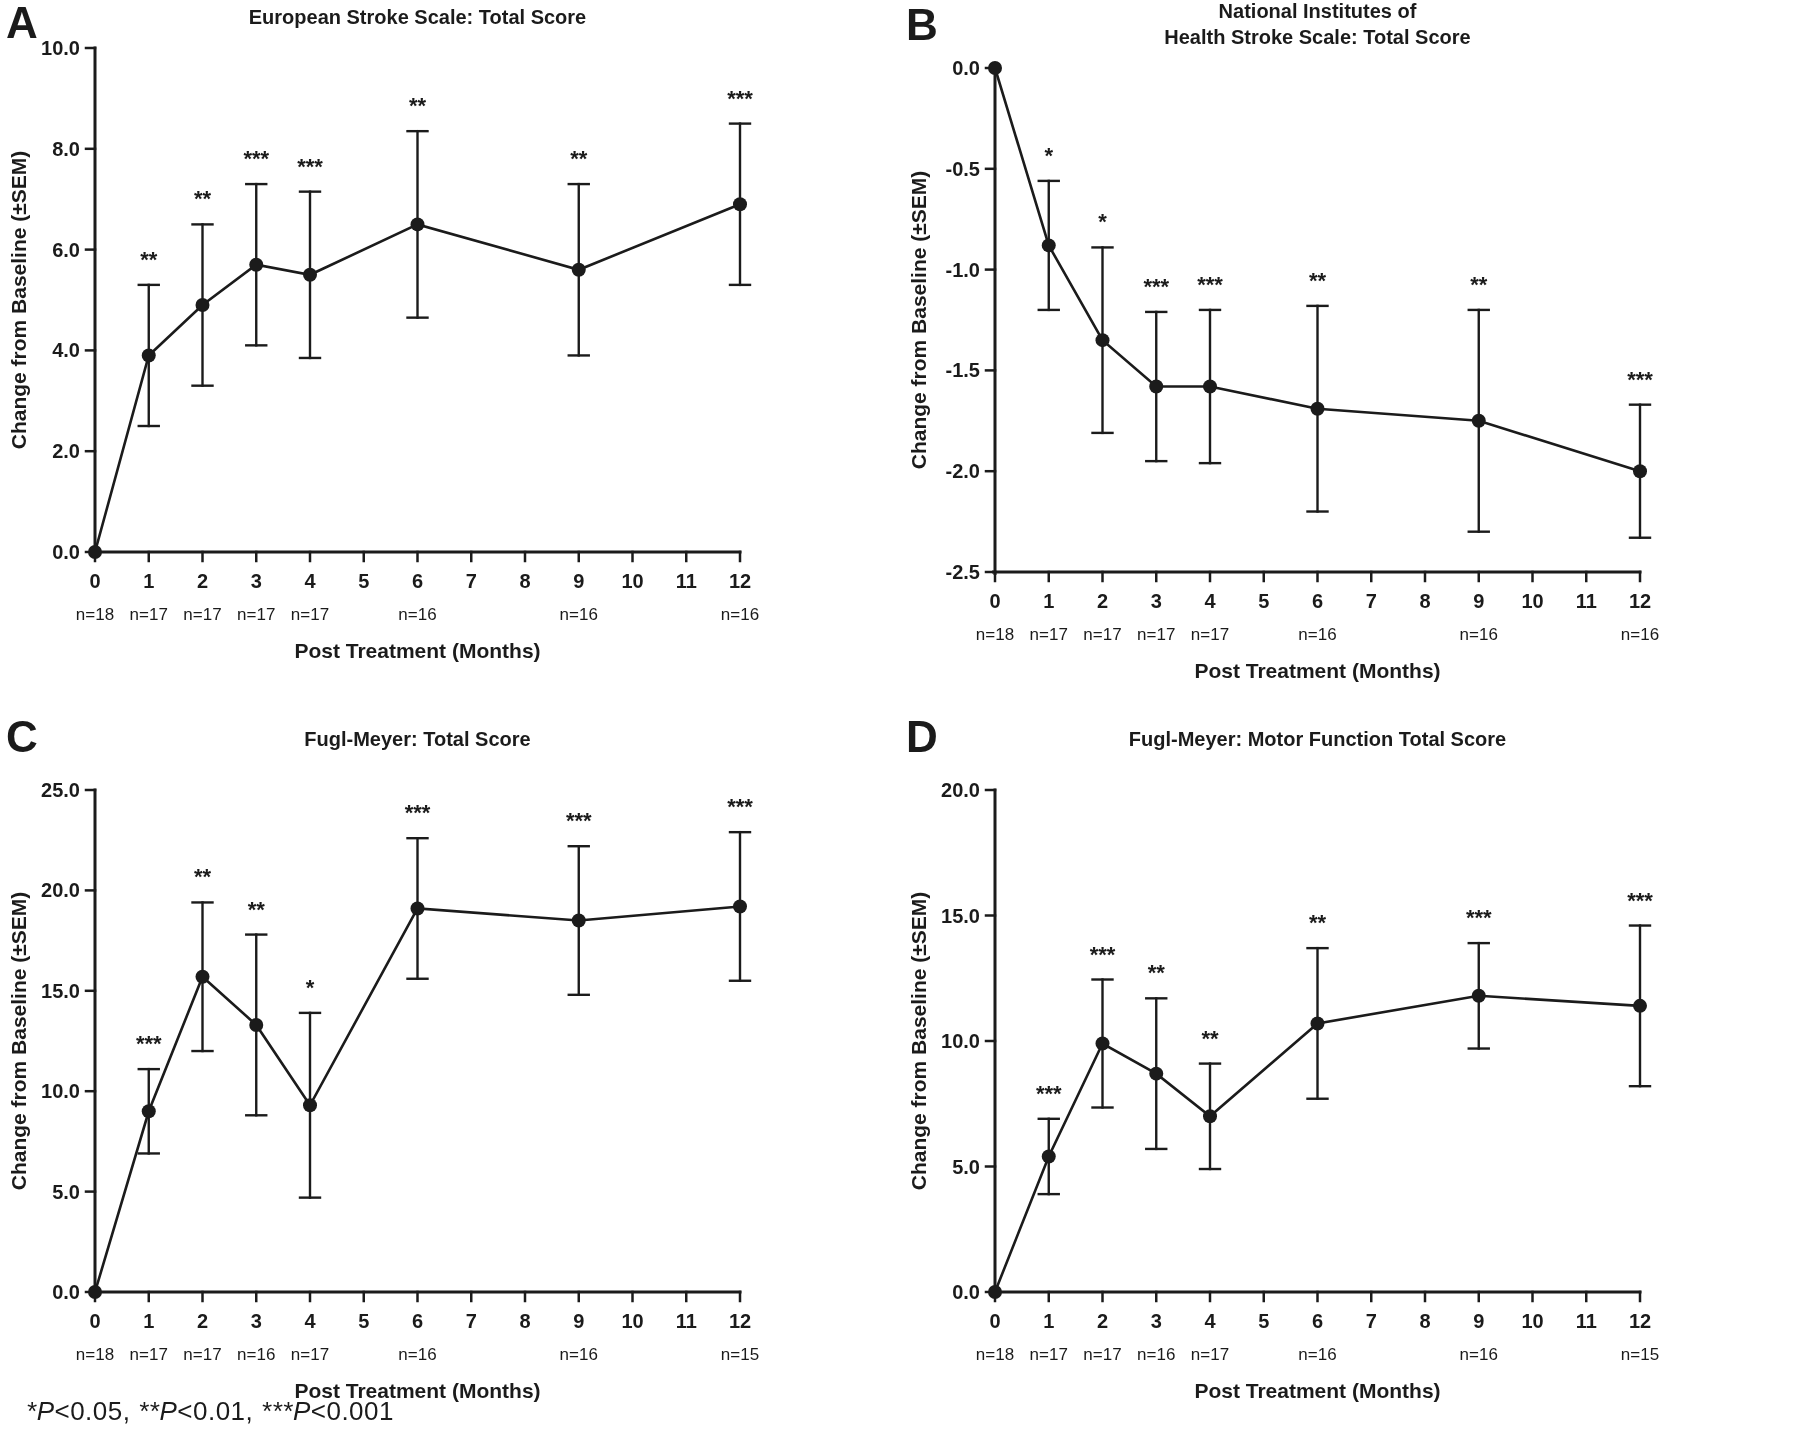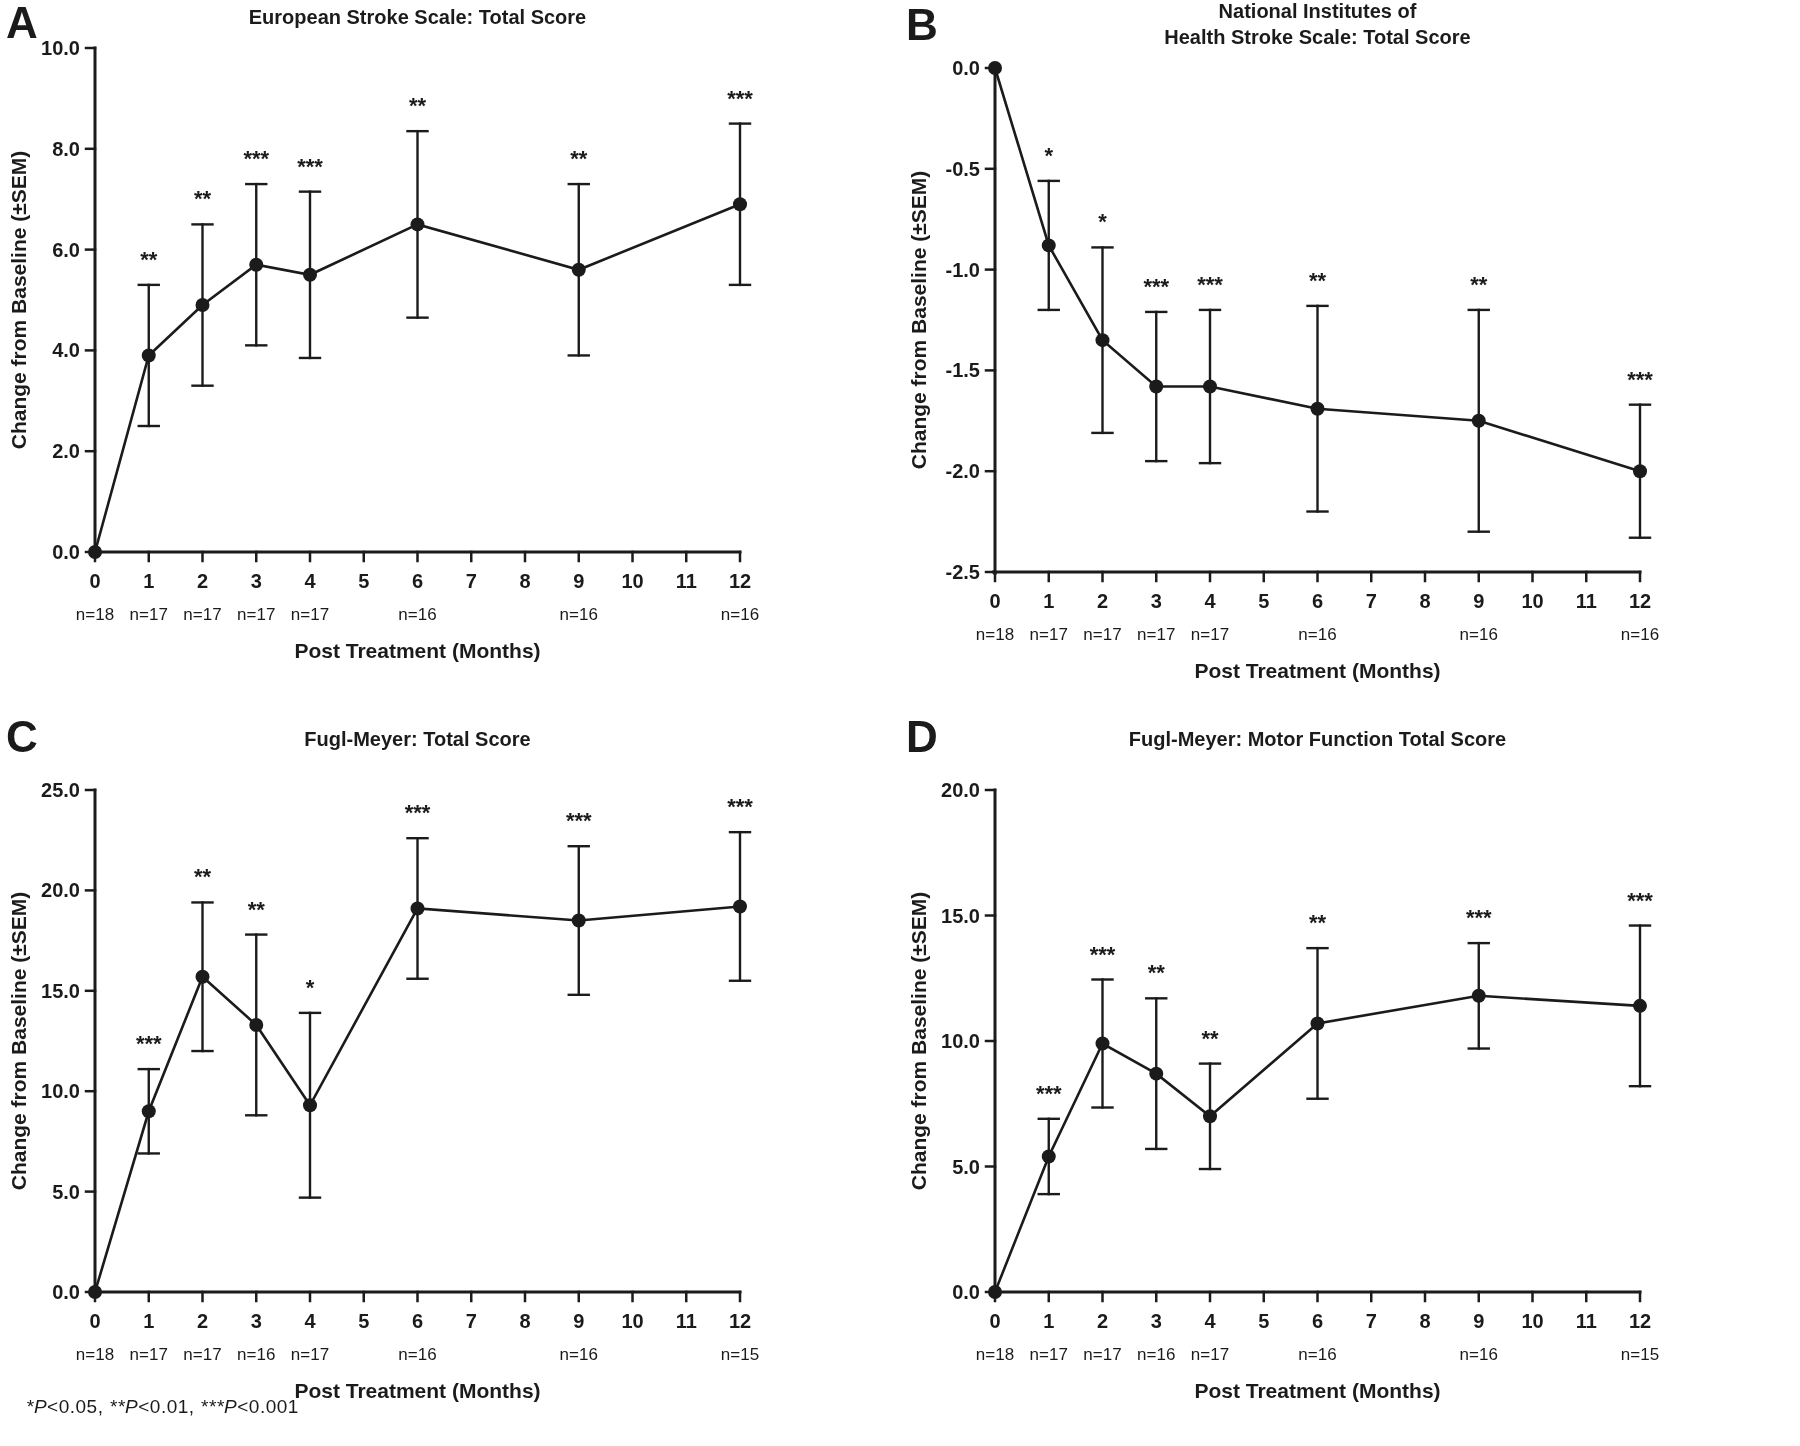--- a/index.html
+++ b/index.html
@@ -5,21 +5,21 @@
   html,body{margin:0;padding:0;background:#ffffff;}
   body{width:1800px;height:1446px;font-family:"Liberation Sans",sans-serif;}
   .figure{position:relative;width:1800px;height:1446px;background:#ffffff;overflow:hidden;}
   .panel{position:absolute;}
   .panel-a{left:0;top:0;width:900px;height:700px;}
   .panel-b{left:900px;top:0;width:900px;height:700px;}
   .panel-c{left:0;top:700px;width:900px;height:746px;}
   .panel-d{left:900px;top:700px;width:900px;height:746px;}
   .chart-host{width:100%;height:100%;}
   .chart-host svg{display:block;}
-  .footnote{position:absolute;left:26px;top:1396px;font-size:19px;color:#1b1b1b;letter-spacing:0.5px;}
+  .footnote{position:absolute;left:26px;top:1396px;font-size:26px;color:#1b1b1b;letter-spacing:0.5px;}
   .footnote .it{font-style:italic;}
 </style>
 </head>
 <body>
 
 <div class="figure">
   <div class="panel panel-a">
     <div class="chart-host">
         <svg width="900" height="700" viewBox="0 0 900 700">
           <text x="6" y="38" text-anchor="start" font-size="44" font-weight="bold" fill="#1b1b1b" font-family="&quot;Liberation Sans&quot;, sans-serif">A</text>

